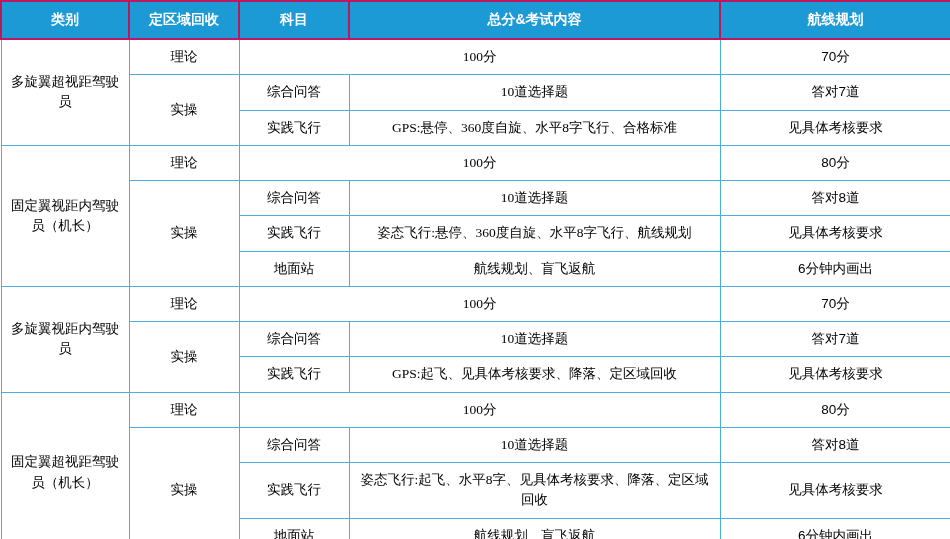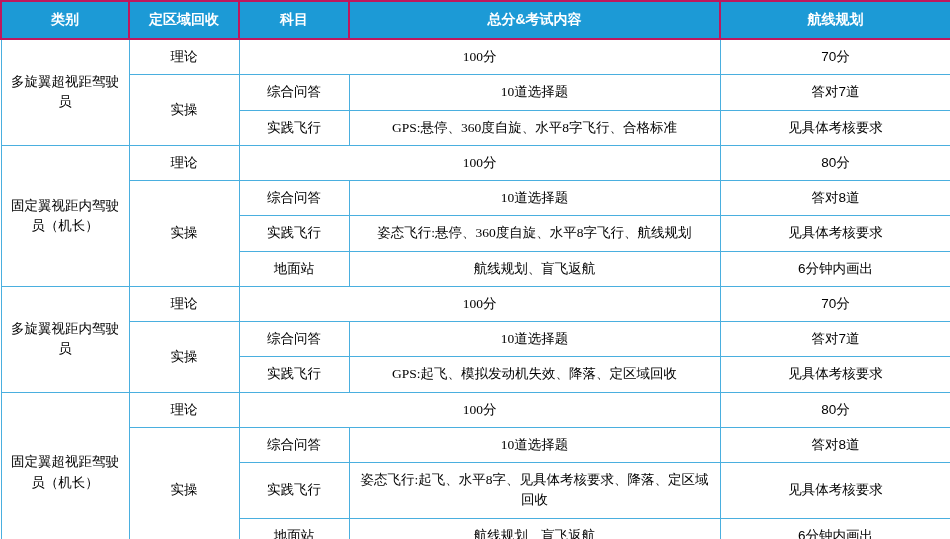--- a/index.html
+++ b/index.html
@@ -121,21 +121,21 @@
         <td>70分</td>
       </tr>
       <tr>
         <td rowspan="2">实操</td>
         <td>综合问答</td>
         <td class="wide">10道选择题</td>
         <td>答对7道</td>
       </tr>
       <tr>
         <td>实践飞行</td>
-        <td class="wide">GPS:起飞、模拟发动机失效、降落、定区域回收</td>
+        <td class="wide">GPS:起飞、见具体考核要求、降落、定区域回收</td>
         <td>见具体考核要求</td>
       </tr>
       <tr>
         <td class="cat" rowspan="4">固定翼超视距驾驶员（机长）</td>
         <td rowspan="1">理论</td>
         <td class="wide" colspan="2">100分</td>
         <td>80分</td>
       </tr>
       <tr>
         <td rowspan="3">实操</td>

